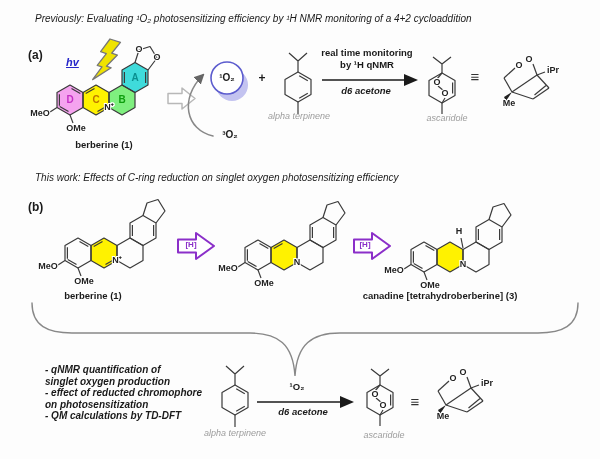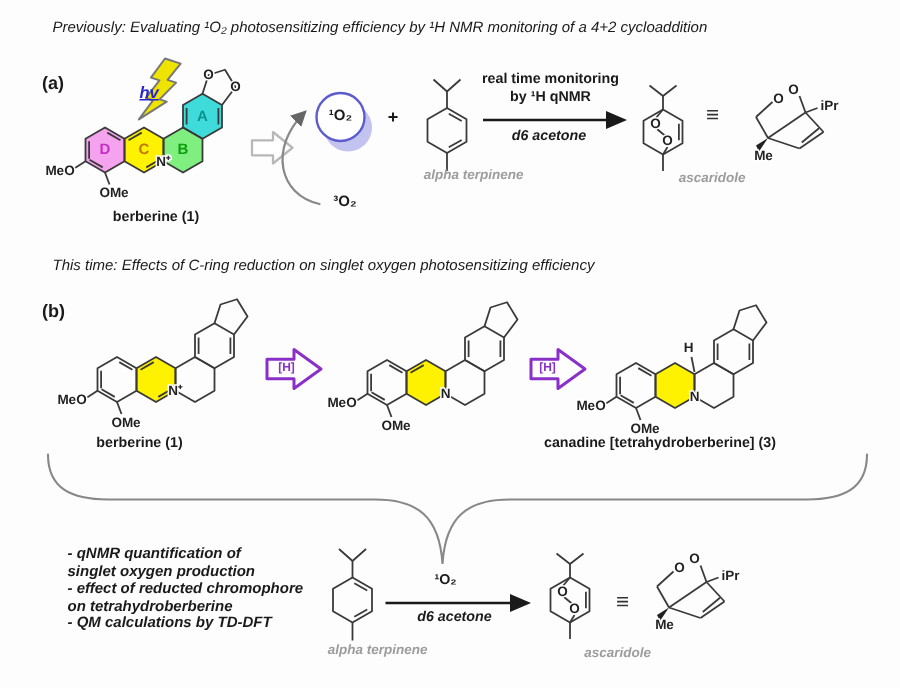--- a/index.html
+++ b/index.html
@@ -3,21 +3,21 @@
 <meta charset="utf-8">
 <style>
   html,body{margin:0;padding:0;background:#fff;}
   .stage{position:relative;width:600px;height:459px;background:#fdfdfd;overflow:hidden;
          font-family:"Liberation Sans",sans-serif;color:#1a1a1a;}
   .abs{position:absolute;}
   .hdr{font-size:10px;font-style:italic;white-space:nowrap;}
   .hdr b{font-weight:normal;}
   .seclab{font-size:12px;font-weight:bold;}
   .cap{font-size:9.5px;font-weight:bold;text-align:center;}
-  .graycap{font-size:9px;font-weight:700;font-style:italic;color:#9c9c9c;text-align:right;}
+  .graycap{font-size:9px;font-weight:400;font-style:italic;color:#9c9c9c;text-align:center;}
   .cond{font-size:9.5px;font-weight:bold;text-align:center;white-space:nowrap;}
   .solv{font-size:9.5px;font-weight:600;font-style:italic;text-align:center;white-space:nowrap;}
   .o2{font-size:10px;font-weight:bold;text-align:center;}
   .plus{font-size:12px;font-weight:bold;text-align:center;}
   .hv{font-size:11px;font-weight:bold;font-style:italic;color:#2626c9;}
   .hlab{font-size:8px;font-weight:bold;color:#8b2fc9;text-align:center;}
   .equiv{font-size:15px;font-weight:bold;color:#333;text-align:center;}
   .bullets{font-size:10px;font-weight:bold;font-style:italic;line-height:11.6px;white-space:nowrap;}
   svg{position:absolute;left:0;top:0;}
   .skel{fill:none;stroke:#3a3a3a;stroke-width:1.2;stroke-linejoin:round;}
@@ -201,52 +201,52 @@
       <line class="rxn" x1="257" y1="402" x2="340" y2="402"></line>
       <polygon class="rxnhead" points="340,396 354,402 340,408"></polygon>
     </g>
     <use href="#ascaridole" transform="translate(380,400)"></use>
     <use href="#bicyclo" transform="translate(444,373)"></use>
   </svg>
 
   <div class="abs hdr" style="left:35px;top:13px;"><b>Previously:</b><span> Evaluating ¹O₂ photosensitizing efficiency by ¹H NMR monitoring of a 4+2 cycloaddition</span></div>
 
   <div class="abs seclab" style="left:28px;top:48px;">(a)</div>
-  <div class="abs hv" style="left:93px;top:56px;text-decoration:underline;">hv</div>
+  <div class="abs hv" style="left:66px;top:56px;text-decoration:underline;">hv</div>
 
   <div class="abs cap" style="left:44px;top:139px;width:120px;">berberine (1)</div>
 
   <div class="abs o2" style="left:207px;top:72px;width:40px;">¹O₂</div>
   <div class="abs o2" style="left:210px;top:129px;width:40px;">³O₂</div>
   <div class="abs plus" style="left:252px;top:71px;width:20px;">+</div>
 
   <div class="abs graycap" style="left:249px;top:111px;width:100px;">alpha terpinene</div>
 
   <div class="abs cond" style="left:307px;top:47px;width:120px;">real time monitoring</div>
   <div class="abs cond" style="left:307px;top:59px;width:120px;">by ¹H qNMR</div>
   <div class="abs solv" style="left:316px;top:85px;width:100px;">d6 acetone</div>
 
   <div class="abs graycap" style="left:397px;top:113px;width:100px;">ascaridole</div>
   <div class="abs equiv" style="left:465px;top:68px;width:20px;">≡</div>
 
-  <div class="abs hdr" style="left:35px;top:172px;"><b>This time:</b><span> Effects of C-ring reduction on singlet oxygen photosensitizing efficiency</span></div>
+  <div class="abs hdr" style="left:35px;top:172px;"><b>This work:</b><span> Effects of C-ring reduction on singlet oxygen photosensitizing efficiency</span></div>
 
   <div class="abs seclab" style="left:28px;top:200px;">(b)</div>
 
   <div class="abs hlab" style="left:176px;top:240px;width:30px;">[H]</div>
   <div class="abs hlab" style="left:350px;top:240px;width:30px;">[H]</div>
 
   <div class="abs cap" style="left:33px;top:290px;width:120px;">berberine (1)</div>
   <div class="abs cap" style="left:340px;top:290px;width:200px;">canadine [tetrahydroberberine] (3)</div>
 
   <div class="abs bullets" style="left:45px;top:364px;">
     <span style="display:block;">- qNMR quantification of</span>
     <span style="display:block;">singlet oxygen production</span>
     <span style="display:block;">- effect of reducted chromophore</span>
-    <span style="display:block;">on tetrahydroberberine</span>
+    <span style="display:block;">on photosensitization</span>
     <span style="display:block;">- QM calculations by TD-DFT</span>
   </div>
 
   <div class="abs graycap" style="left:185px;top:428px;width:100px;">alpha terpinene</div>
   <div class="abs o2" style="left:277px;top:381px;width:40px;font-size:9.5px;">¹O₂</div>
   <div class="abs solv" style="left:263px;top:406px;width:80px;">d6 acetone</div>
   <div class="abs graycap" style="left:334px;top:430px;width:100px;">ascaridole</div>
   <div class="abs equiv" style="left:405px;top:393px;width:20px;">≡</div>
 
 </div>

